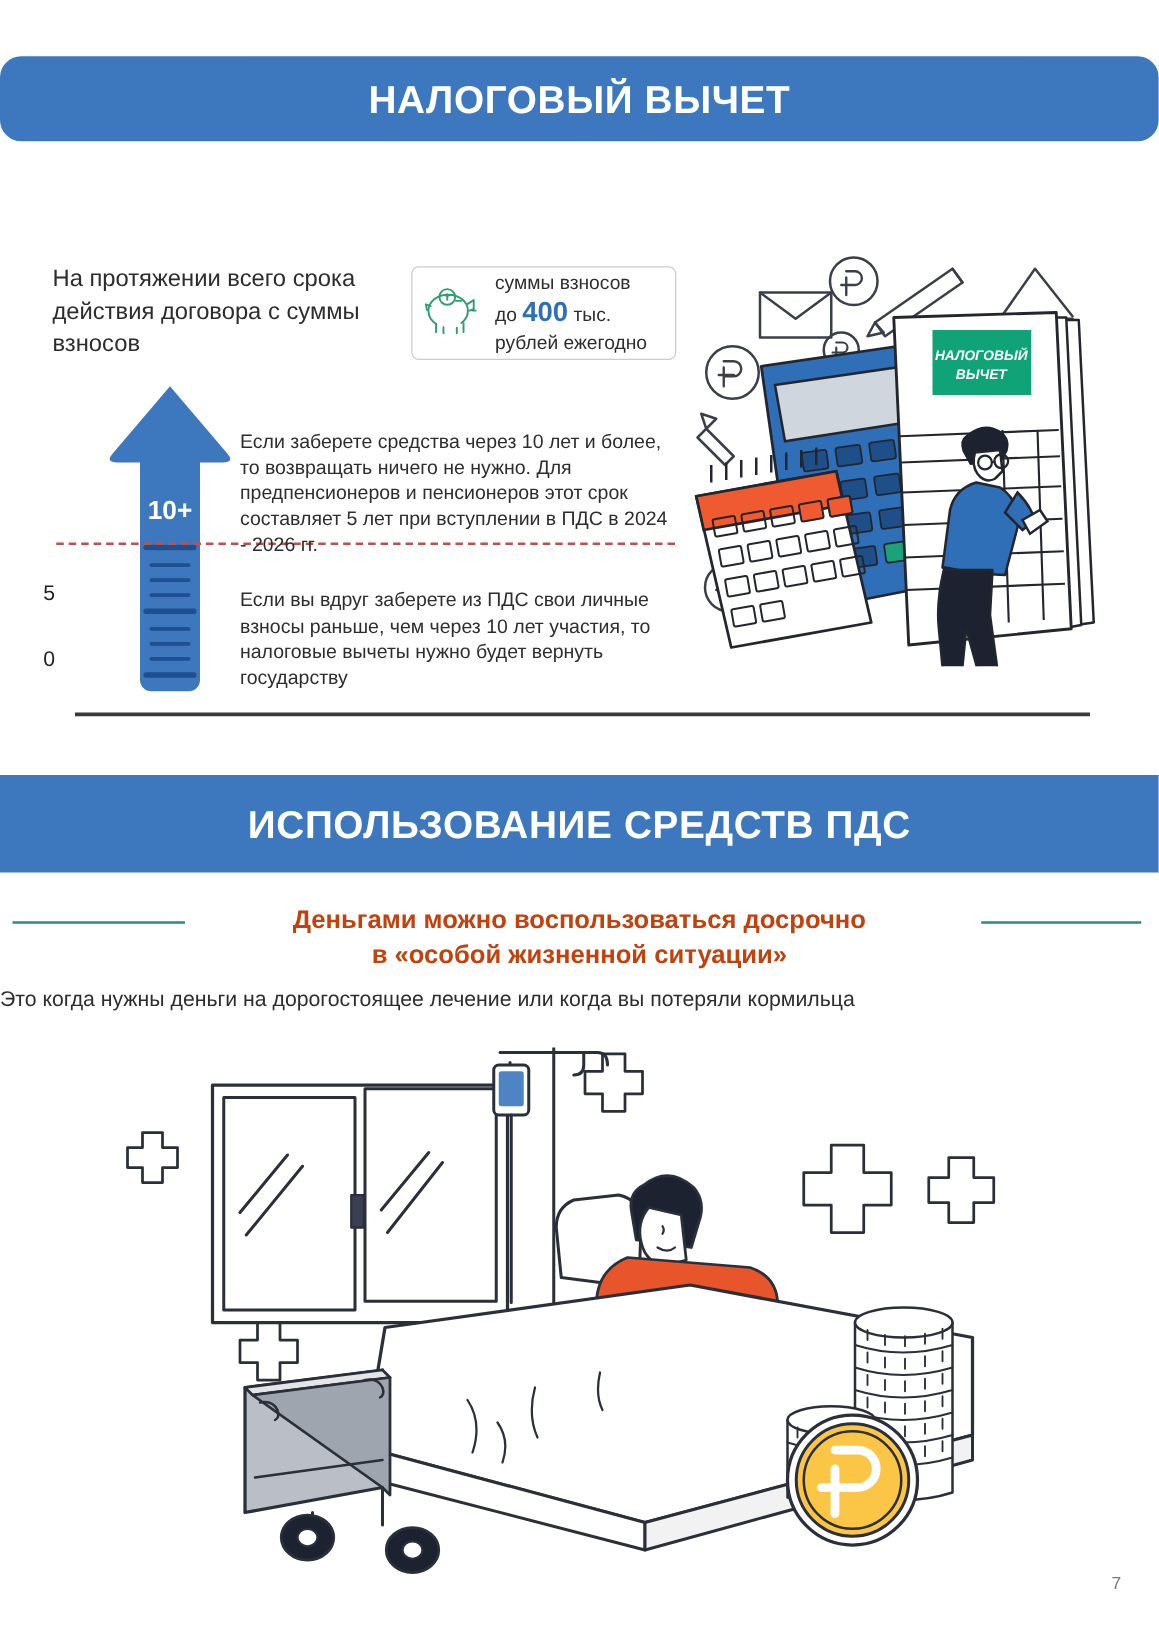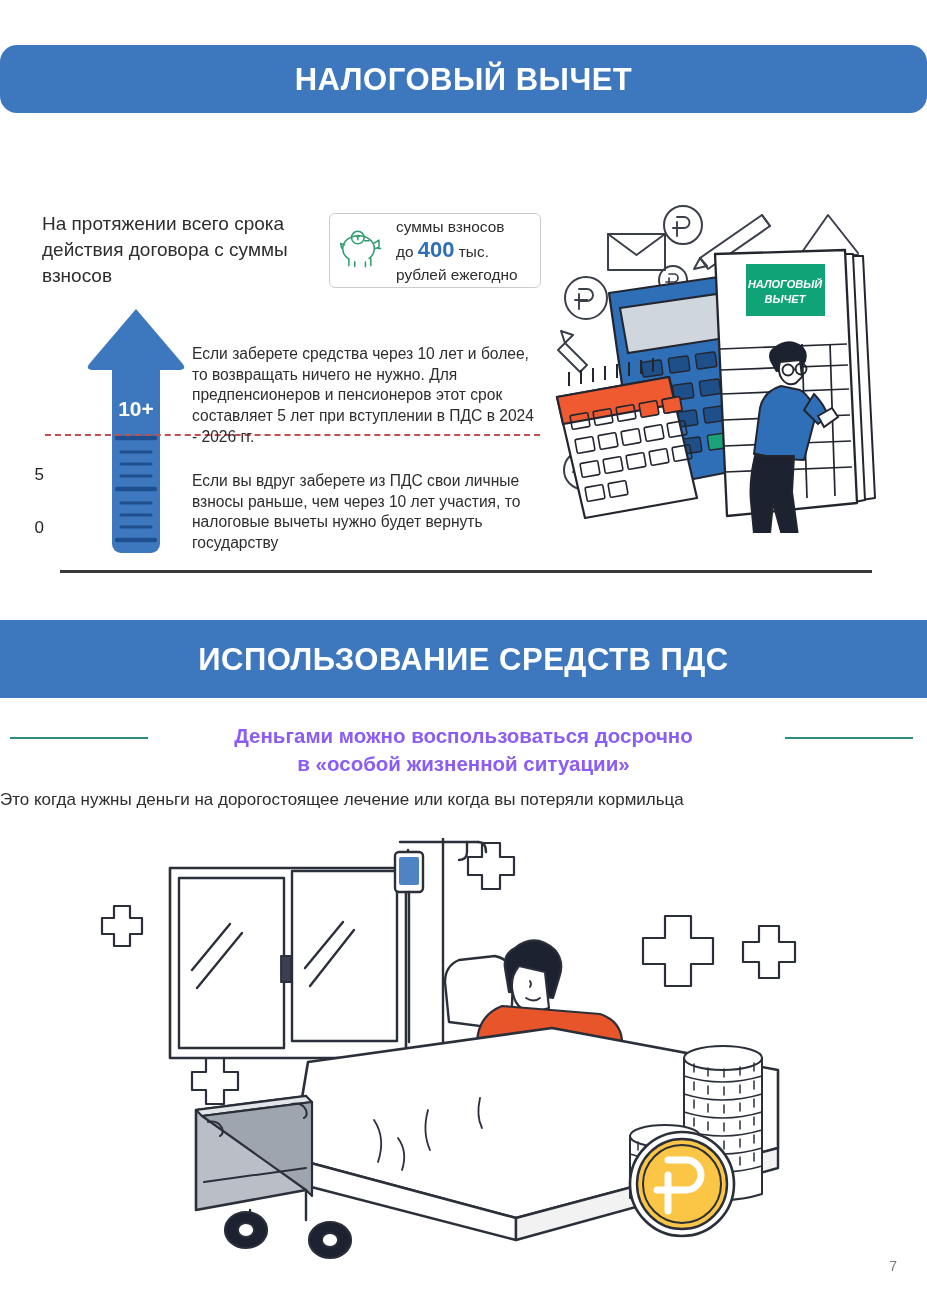--- a/index.html
+++ b/index.html
@@ -135,21 +135,21 @@
     border-top: 3px solid #3a3a3a;
   }
 
   
   .sub-heading {
     position: absolute;
     left: 0;
     top: 722px;
     width: 927px;
     text-align: center;
-    color: #8b5cf6;
+    color: #c2410c;
     font-size: 20.5px;
     font-weight: bold;
     line-height: 1.38;
   }
   .teal-rule {
     position: absolute;
     top: 737px;
     height: 0;
     border-top: 2px solid #2c8c80;
   }

